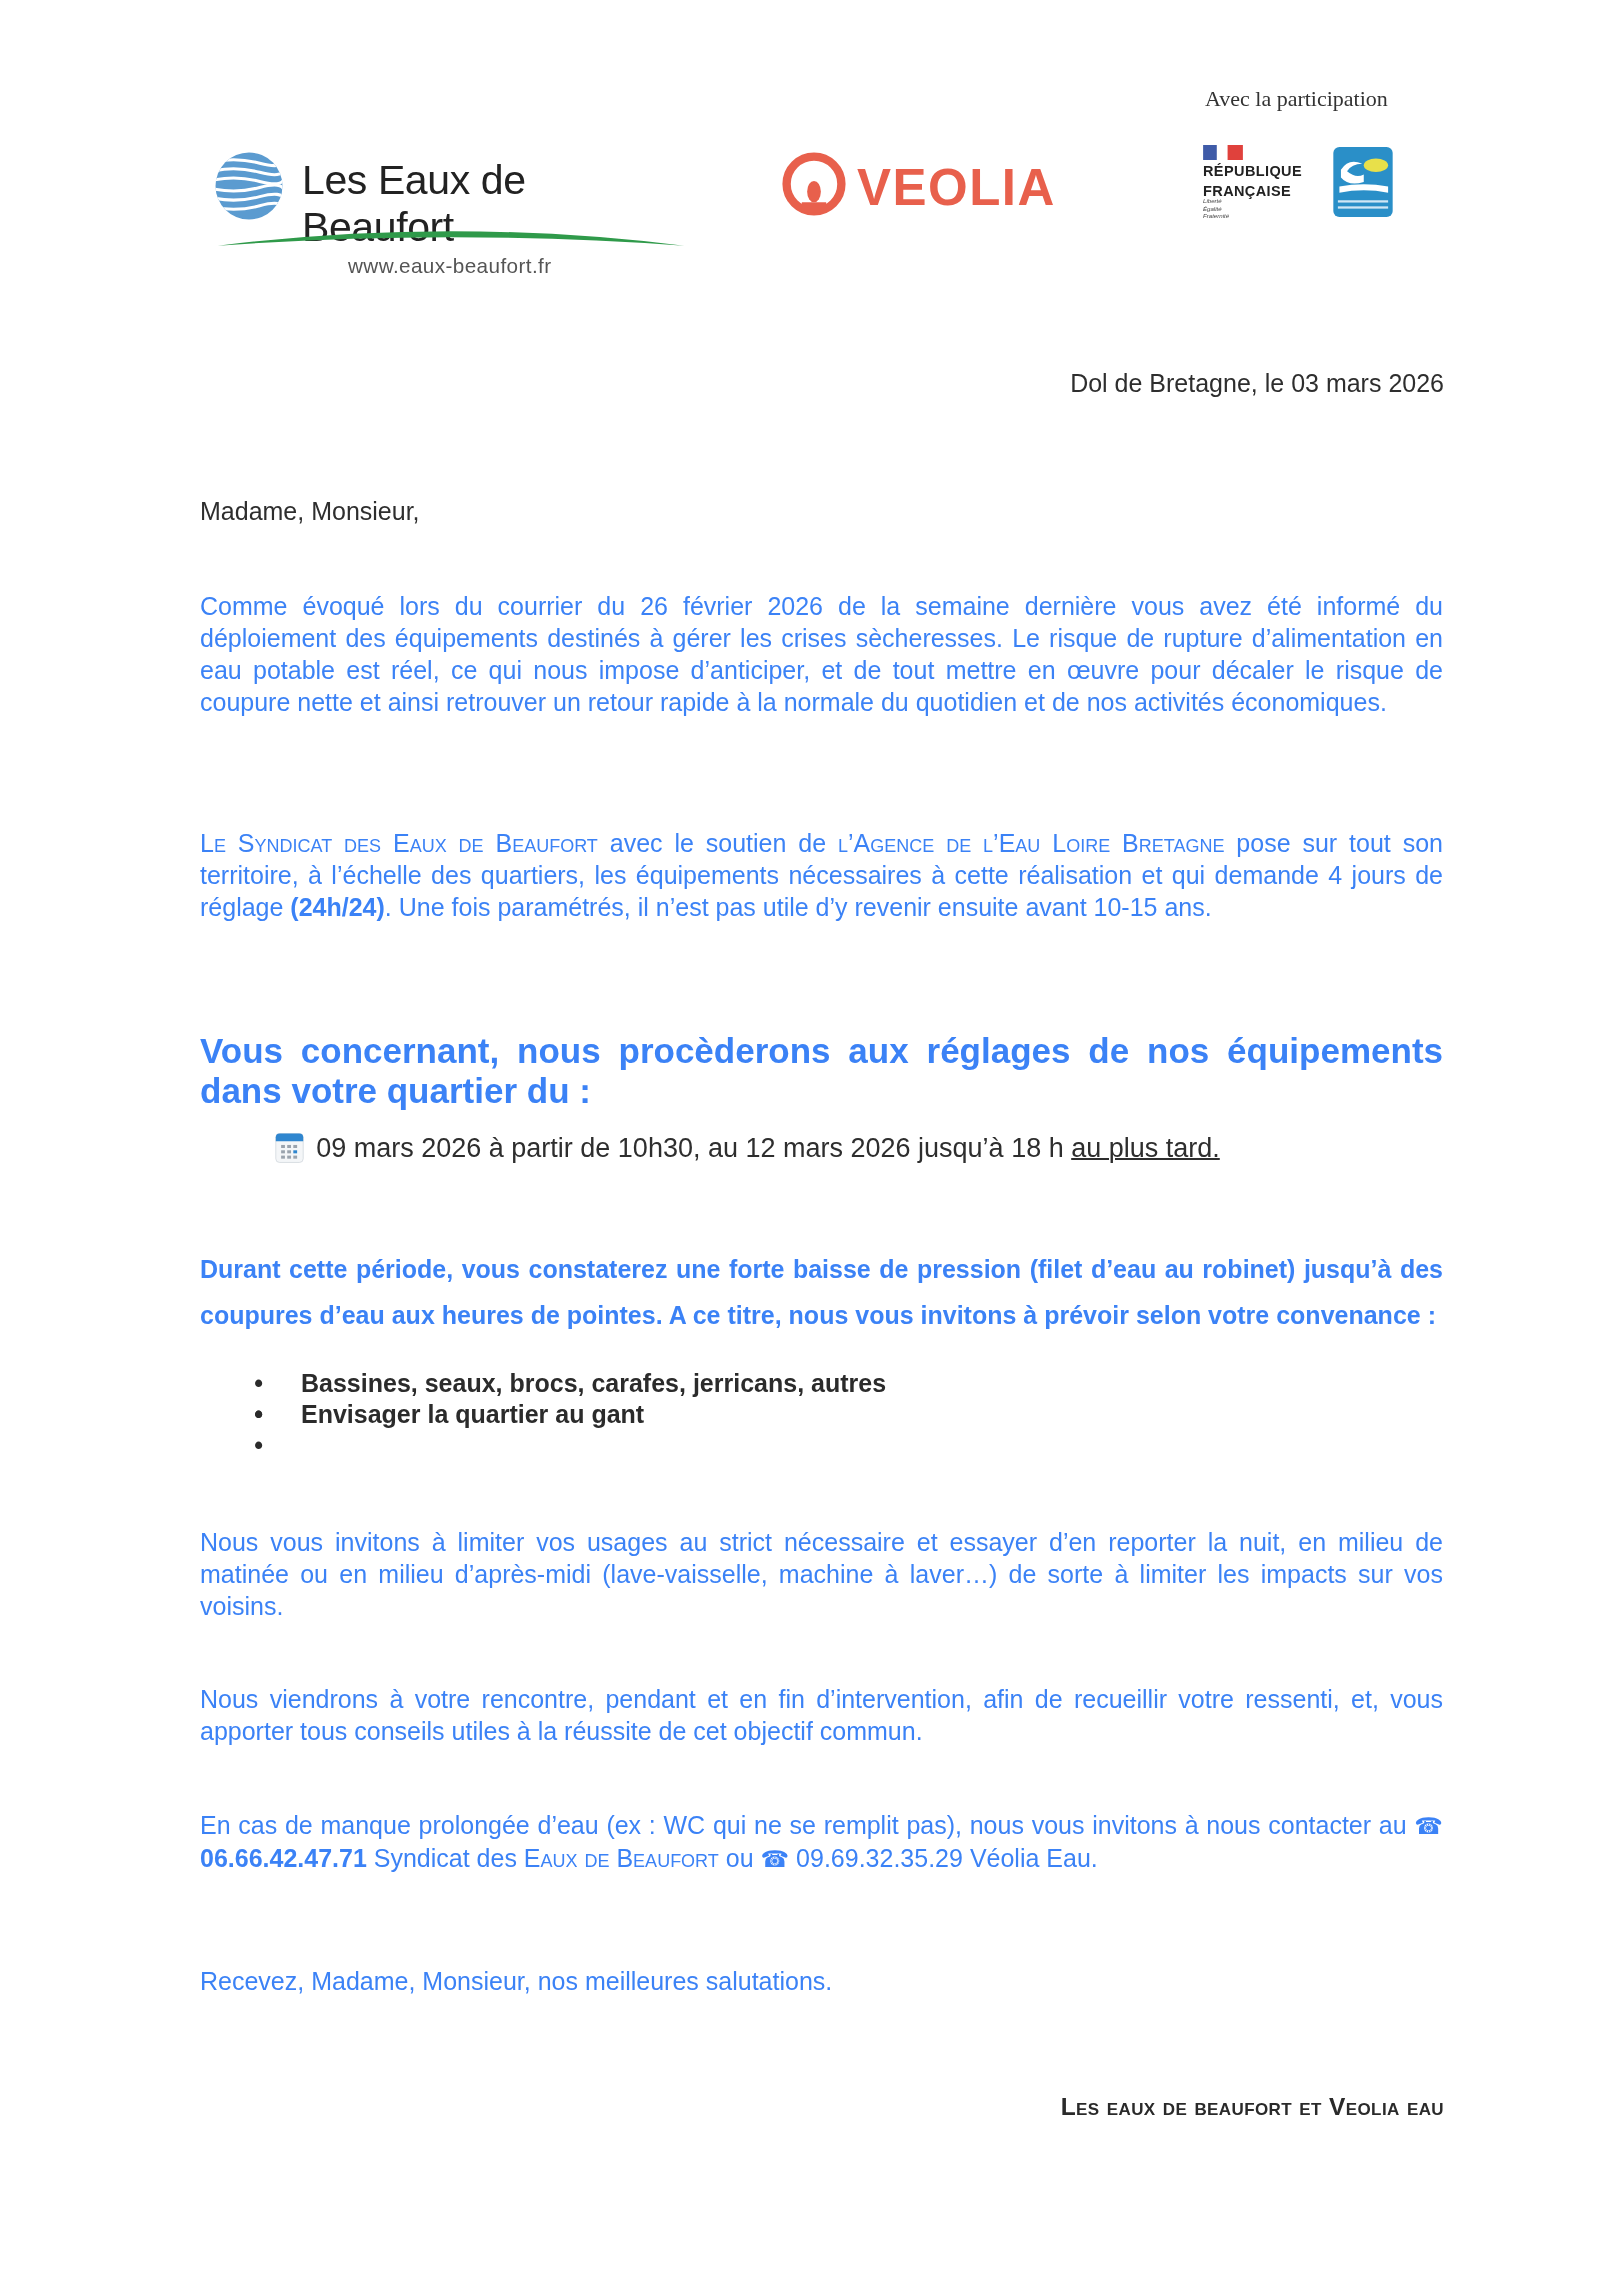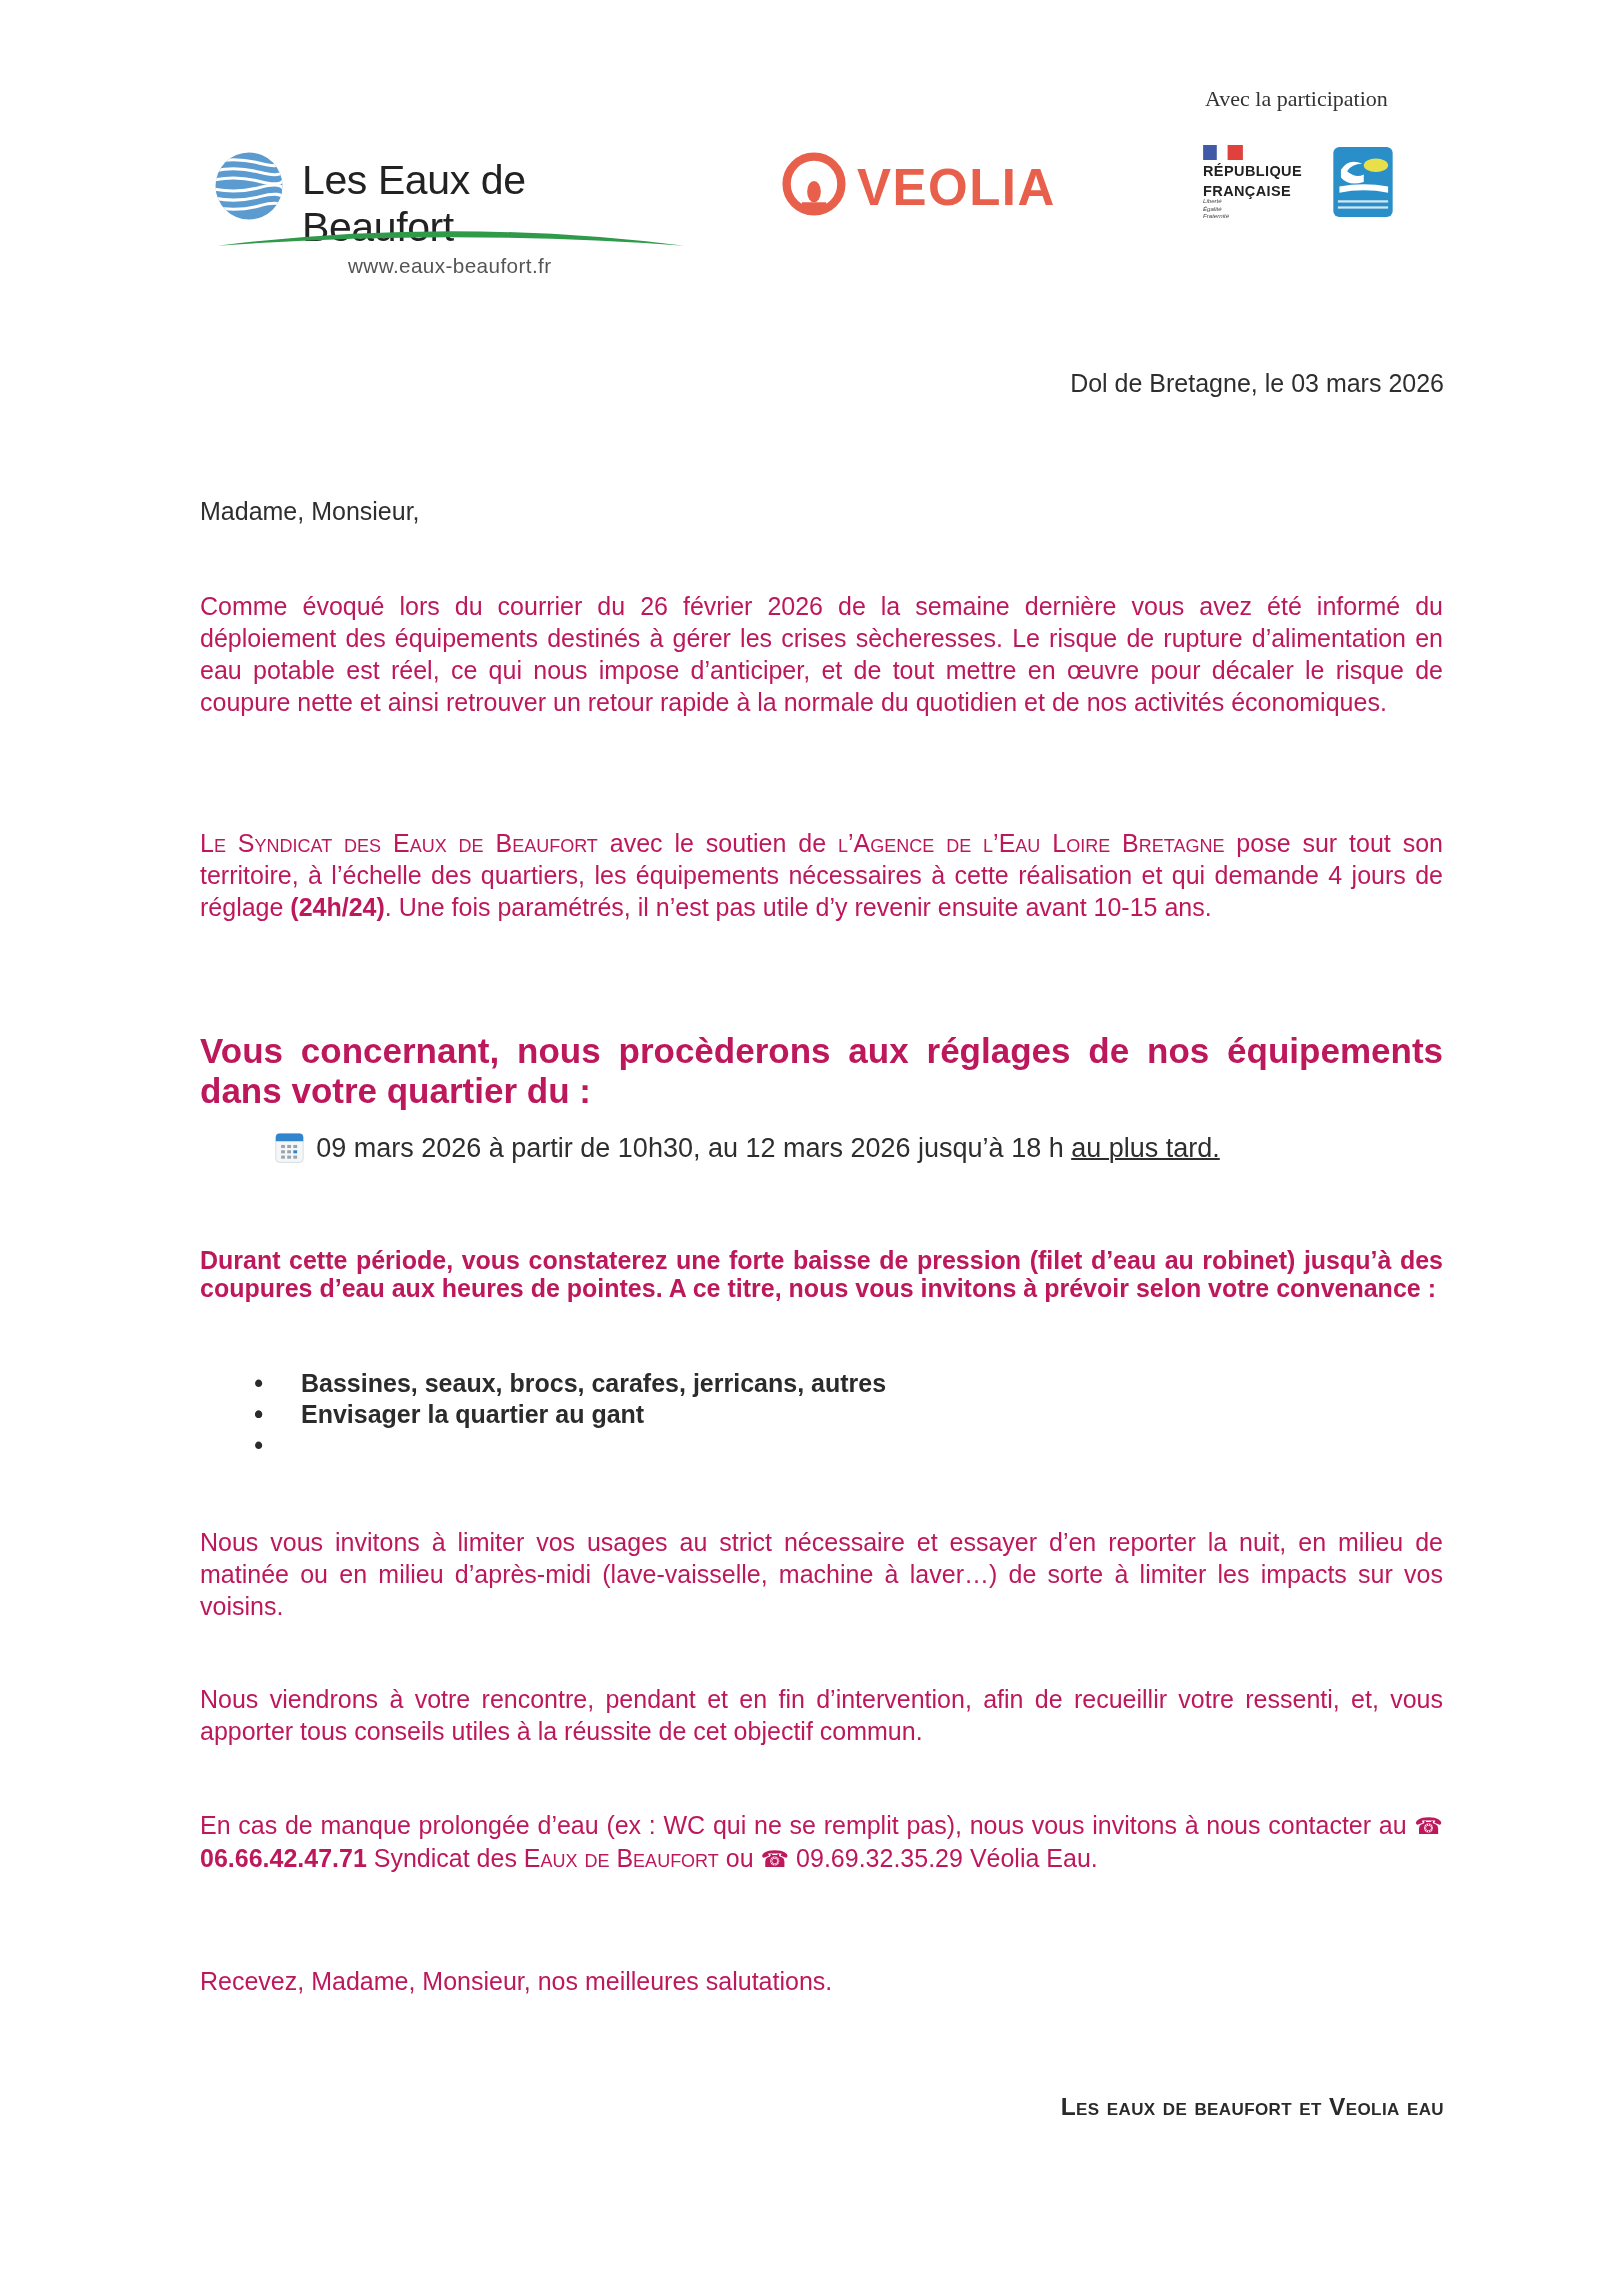--- a/index.html
+++ b/index.html
@@ -21,31 +21,31 @@
 
   #rf-logo { left: 1203px; top: 145px; width: 107px; height: 77px; }
   #rf-flag { left: 0; top: 0; width: 40px; height: 15.3px; }
   #rf-line1, #rf-line2 { left: 0; font-size: 14.5px; font-weight: bold; color: #222; letter-spacing: 0.4px; }
   #rf-line1 { top: 18.4px; } #rf-line2 { top: 38px; }
   #rf-motto { left: 0; top: 52px; font-size: 6.1px; font-style: italic; color: #444; line-height: 7.7px; }
 
   #agence-logo { left: 1333px; top: 147px; width: 60px; height: 70px; }
 
   
-  .para { left: 200px; width: 1243px; font-size: 25px; line-height: 32px; text-align: justify; color: #be185d; }
+  .para { left: 200px; width: 1243px; font-size: 25px; line-height: 32px; text-align: justify; color: #3b82f6; }
   .sc { font-variant: small-caps; }
   #date-line { left: 995px; top: 369px; width: 449px; text-align: right; font-size: 25px; color: #2e2e2e; }
   #salutation { left: 200px; top: 497px; font-size: 25px; color: #2e2e2e; }
   #para1 { top: 590px; }
   #para2 { top: 827px; }
   #para3 { top: 1007px; font-weight: bold; font-size: 35px; line-height: 40px; margin-top: 24px; }
   #schedule { left: 275px; top: 1132px; font-size: 27px; font-weight: normal; color: #2e2e2e; display: flex; align-items: center; gap: 12.2px; }
   #cal-icon { width: 29px; height: 32px; }
   #schedule .ul { text-decoration: underline; text-decoration-thickness: 2.3px; }
-  #para4 { top: 1246px; font-weight: bold; line-height: 28px; }
+  #para4 { top: 1246px; font-weight: bold; line-height: 46px; }
   #tips { left: 245px; top: 1368px; font-size: 25px; font-weight: bold; line-height: 31px; margin: 0; padding: 0; list-style: none; }
   #tips li { position: relative; padding-left: 56px; }
   #tips li .dot { position: absolute; left: 9.2px; top: 0; }
   #para5 { top: 1526px; }
   #para6 { top: 1683px; }
   #para7 { top: 1809px; }
   #para7 .phone-icon { font-size: 23px; }
   #para8 { top: 1965px; }
   #signature { left: 842px; top: 2093px; width: 602px; text-align: right; font-size: 24.5px; font-variant: small-caps; font-weight: bold; color: #2a2a2a; letter-spacing: 0.4px; }
 </style>

